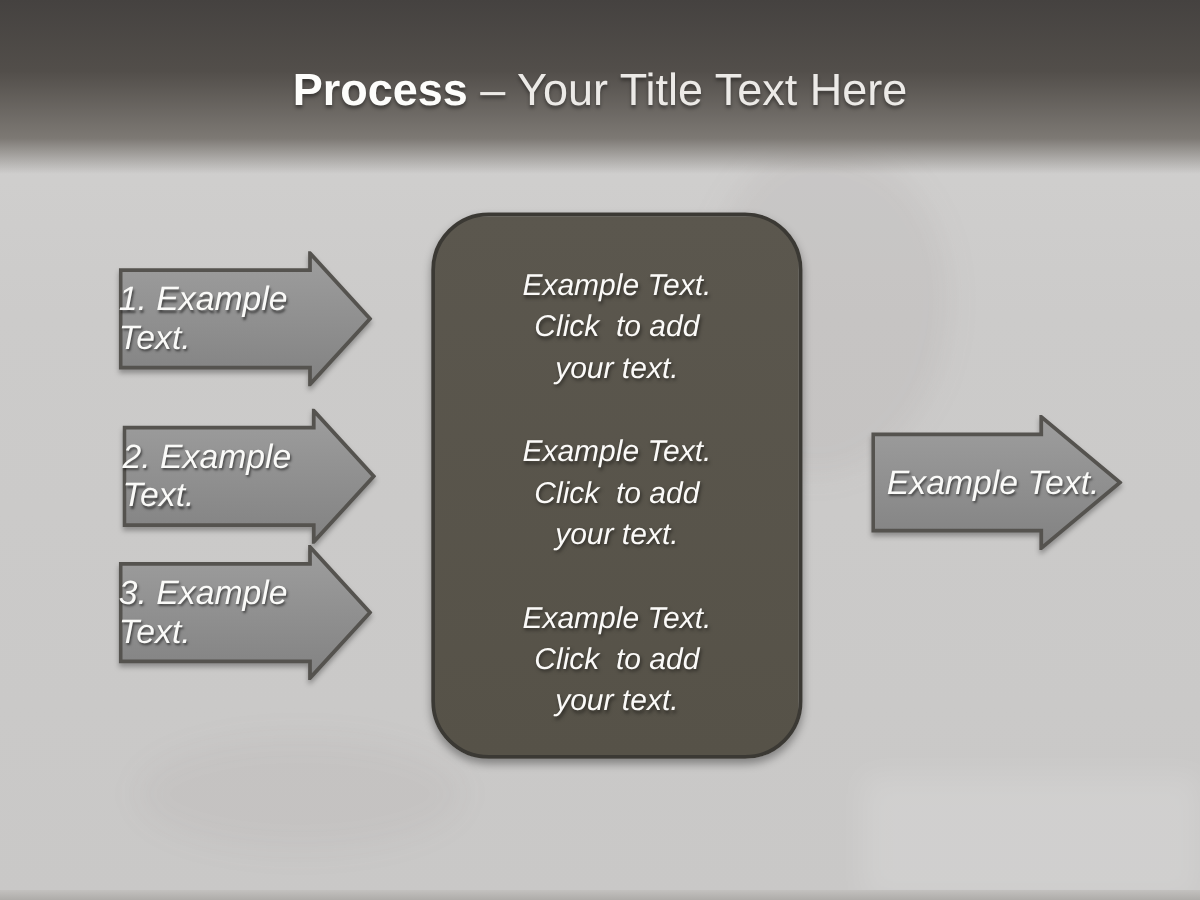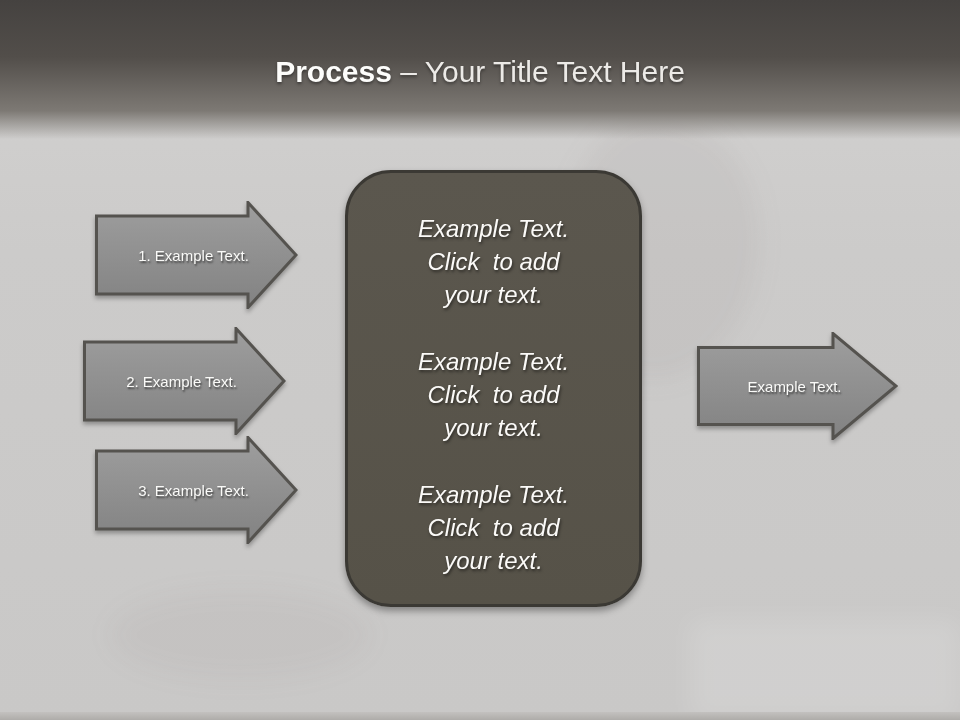--- a/index.html
+++ b/index.html
@@ -11,21 +11,21 @@
     background:linear-gradient(180deg,#d3d2d1 0%,#cccbca 35%,#c9c8c7 100%);
   }
   
   .header{
     position:absolute;left:0;top:0;width:960px;height:142px;
     background:linear-gradient(180deg,#454240 0%,#524e4a 40%,#7d7974 78%,rgba(203,202,201,0) 98%);
     display:flex;justify-content:center;align-items:flex-start;
   }
   .title{
     margin-top:54px;
-    font-size:30px;line-height:36px;
+    font-size:36px;line-height:36px;
     color:#eceae7;
     text-shadow:0 2px 3px rgba(0,0,0,0.40);
     white-space:pre;
   }
   .title .title-bold{font-weight:bold;color:#fdfdfb;}
   
   .wm{position:absolute;pointer-events:none;filter:blur(12px);}
   .wm1{left:560px;top:120px;width:200px;height:260px;background:rgba(110,105,98,0.07);border-radius:40% 60% 50% 50%;transform:rotate(16deg);}
   .wm2{left:110px;top:590px;width:260px;height:90px;background:rgba(110,105,98,0.05);border-radius:50%;}
   .wm3{left:690px;top:620px;width:270px;height:100px;background:rgba(255,255,255,0.14);}
@@ -33,26 +33,27 @@
   .bottom-bar{
     position:absolute;left:0;top:712px;width:960px;height:8px;
     background:linear-gradient(180deg,#c3c1bf 0%,#aeaca9 100%);
   }
   
   .arrow{position:absolute;width:203px;height:108px;}
   .arrow svg,.arrow-r svg{display:block;filter:drop-shadow(0 3px 2px rgba(0,0,0,0.30));}
   .arrow-label{
     position:absolute;inset:0;
     display:flex;align-items:center;justify-content:center;
-    font-size:15px;color:#fafaf8;
+    font-size:27px;color:#fafaf8;
     text-shadow:1px 2px 2px rgba(0,0,0,0.55);
     padding-right:6px;
+    font-style:italic;
   }
   .arrow-1{left:95px;top:201px;}
-  .arrow-2{left:83px;top:327px;}
+  .arrow-2{left:98px;top:327px;}
   .arrow-3{left:95px;top:436px;}
   .arrow-r{position:absolute;left:697px;top:332px;width:201px;height:108px;}
   
   .center-box{
     position:absolute;left:345px;top:170px;width:297px;height:437px;
     box-sizing:border-box;
     background:linear-gradient(180deg,#5b574e 0%,#565248 100%);
     border:3px solid #3b3934;
     border-radius:46px;
     box-shadow:0 4px 7px rgba(0,0,0,0.35);

